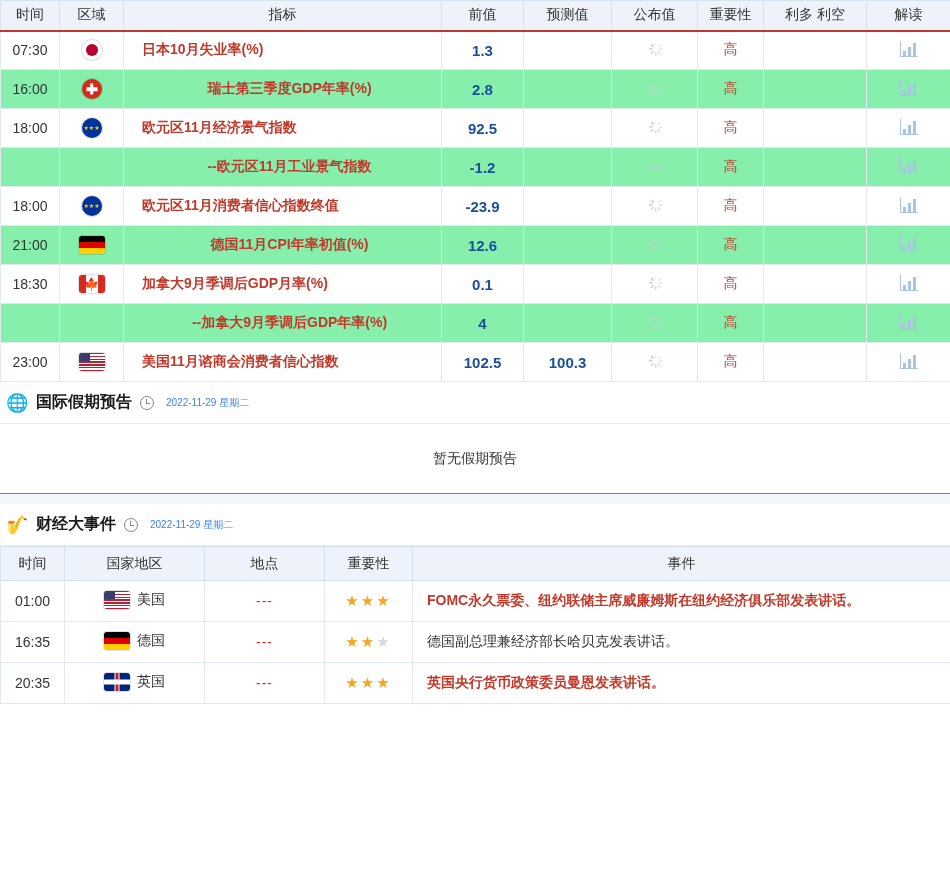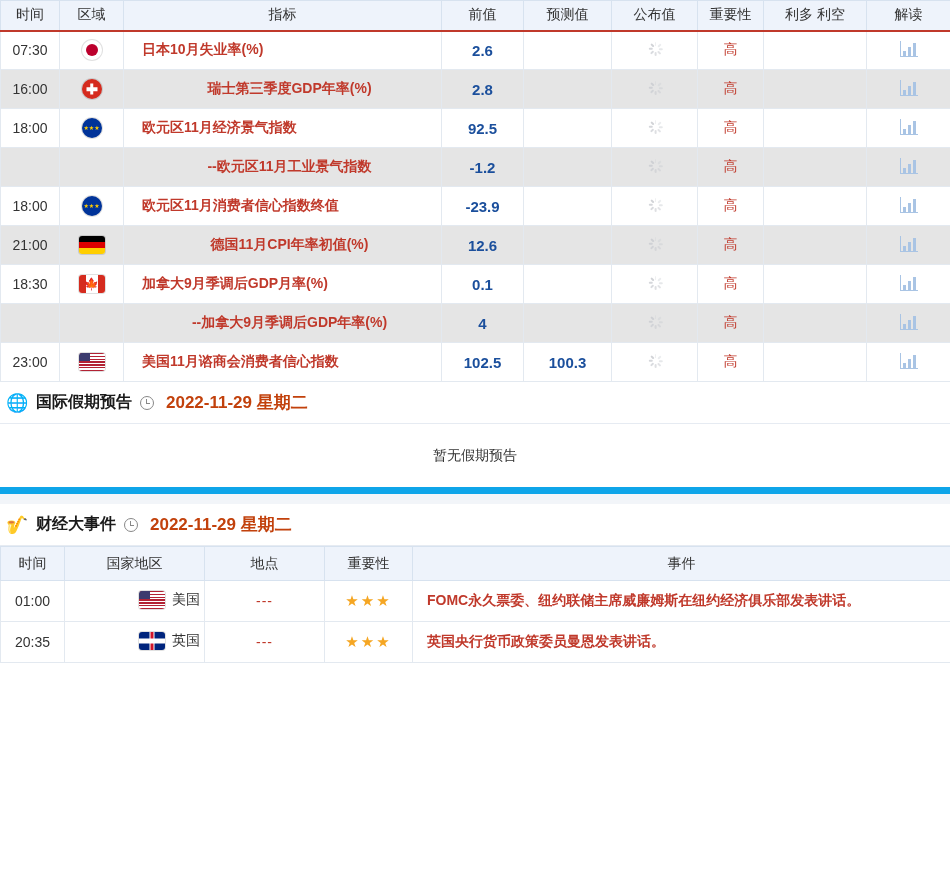--- a/index.html
+++ b/index.html
@@ -28,21 +28,21 @@
 
   .econ-body td {
     border: 1px solid #e3e9f0;
     height: 39px;
     font-size: 14px;
     text-align: center;
     padding: 0 4px;
     vertical-align: middle;
     background: #fff;
   }
-  .econ-body tr.alt td { background: #e5e5e5; text-align: center; }
+  .econ-body tr.alt td { background: #86efac; text-align: center; }
   .econ-body td.time { color: #333; font-size: 14px; }
   .econ-body td.indicator {
     text-align: left;
     padding-left: 18px;
     color: #c0392b;
     font-weight: bold;
     font-size: 14px;
   }
   .econ-body td.prev, .econ-body td.fcst {
     color: #1b4f9c; font-weight: bold; font-size: 15px;
@@ -98,42 +98,42 @@
   .chart-ico b:nth-child(2){ left:7px; height:9px; }
   .chart-ico b:nth-child(3){ left:12px; height:13px; }
 
   
   .section-head {
     display:flex; align-items:center; gap:8px;
     height: 42px; padding: 0 6px;
     border-bottom: 1px solid #e6ebf2;
   }
   .section-head .sec-title { font-size:16px; font-weight:bold; color:#1a1a1a; }
-  .section-head .sec-date { font-size:17px; color:#c2410c; font-weight:bold; }
+  .section-head .sec-date { font-size:10px; color:#3b82f6; font-weight:normal; }
   .sec-ico { width:22px; height:22px; color:#2b7bd4; font-size:18px; line-height:22px; text-align:center;}
   .clock-ico { display:inline-block; width:14px; height:14px; border:1.5px solid #888;
       border-radius:50%; position:relative; vertical-align:middle; margin-right:4px;}
   .clock-ico::before{content:"";position:absolute;left:5px;top:2.5px;width:1.4px;height:5px;background:#888;}
   .clock-ico::after{content:"";position:absolute;left:5px;top:6.5px;width:4px;height:1.4px;background:#888;}
 
   .empty-note { height: 70px; display:flex; align-items:center; justify-content:center;
-      font-size:14px; color:#333; border-bottom:7px solid #0ea5e9; }
+      font-size:14px; color:#333; border-bottom:1px solid #0ea5e9; }
   .divider { height: 10px; background:#f2f5f9; }
 
   
   .ev-head th {
     background:#eef3fb; border:1px solid #d7e2ef;
     font-size:14px; font-weight:normal; color:#333; height:34px; text-align:center;
   }
   .ev-body td {
     border:1px solid #e3e9f0; height:41px; font-size:14px; text-align:center;
     padding:6px 4px; vertical-align:middle; background:#fff;
   }
   .ev-body tr.alt td { background:#fafcfe; }
-  .ev-body td.country { text-align:right; }
+  .ev-body td.country { text-align:center; }
   .ev-body td.country .wrap { display:inline-flex; align-items:center; gap:7px; }
   .ev-body td.place { color:#c0392b; letter-spacing:1px; }
   .ev-body td.event { text-align:left; padding-left:14px; padding-right:14px; line-height:1.55; }
   .ev-body td.event.hl { color:#c0392b; font-weight:bold; }
   .ev-body td.event.normal { color:#333; }
   .stars { letter-spacing:2px; font-size:15px; }
   .star-on { color:#f5a623; }
   .star-off { color:#d8d8d8; }
 </style>
 </head>
@@ -162,21 +162,21 @@
       <th class="sep">重要性</th>
       <th class="sep">利多 利空</th>
       <th class="sep">解读</th>
     </tr>
   </thead>
   <tbody class="econ-body" id="econ-body">
       <tr>
         <td class="time">07:30</td>
         <td><span class="flag flag-jp"></span></td>
         <td class="indicator">日本10月失业率(%)</td>
-        <td class="prev">2.6</td>
+        <td class="prev">1.3</td>
         <td class="fcst"></td>
         <td><span class="spinner"><i style="transform:rotate(0deg);opacity:0.30"></i><i style="transform:rotate(45deg);opacity:0.38"></i><i style="transform:rotate(90deg);opacity:0.46"></i><i style="transform:rotate(135deg);opacity:0.54"></i><i style="transform:rotate(180deg);opacity:0.62"></i><i style="transform:rotate(225deg);opacity:0.70"></i><i style="transform:rotate(270deg);opacity:0.78"></i><i style="transform:rotate(315deg);opacity:0.86"></i></span></td>
         <td class="imp">高</td>
         <td></td>
         <td><span class="chart-ico"><b></b><b></b><b></b></span></td>
       </tr>
       <tr class="alt">
         <td class="time">16:00</td>
         <td><span class="flag flag-ch"></span></td>
         <td class="indicator">瑞士第三季度GDP年率(%)</td>
@@ -307,20 +307,30 @@
             <span class="flag flag-us">
               <span class="canton"></span>
             </span>
             <span>美国</span>
           </span></td>
         <td class="place">---</td>
         <td><span class="stars"><span class="star-on">★</span><span class="star-on">★</span><span class="star-on">★</span></span></td>
         <td class="event hl">FOMC永久票委、纽约联储主席威廉姆斯在纽约经济俱乐部发表讲话。</td>
       </tr>
       <tr>
+        <td>16:35</td>
+        <td class="country"><span class="wrap">
+            <span class="flag flag-de"></span>
+            <span>德国</span>
+          </span></td>
+        <td class="place">---</td>
+        <td><span class="stars"><span class="star-on">★</span><span class="star-on">★</span><span class="star-off">★</span></span></td>
+        <td class="event normal">德国副总理兼经济部长哈贝克发表讲话。</td>
+      </tr>
+      <tr>
         <td>20:35</td>
         <td class="country"><span class="wrap">
             <span class="flag flag-gb">
               <span class="cross"></span>
               <span class="cross2"></span>
             </span>
             <span>英国</span>
           </span></td>
         <td class="place">---</td>
         <td><span class="stars"><span class="star-on">★</span><span class="star-on">★</span><span class="star-on">★</span></span></td>

